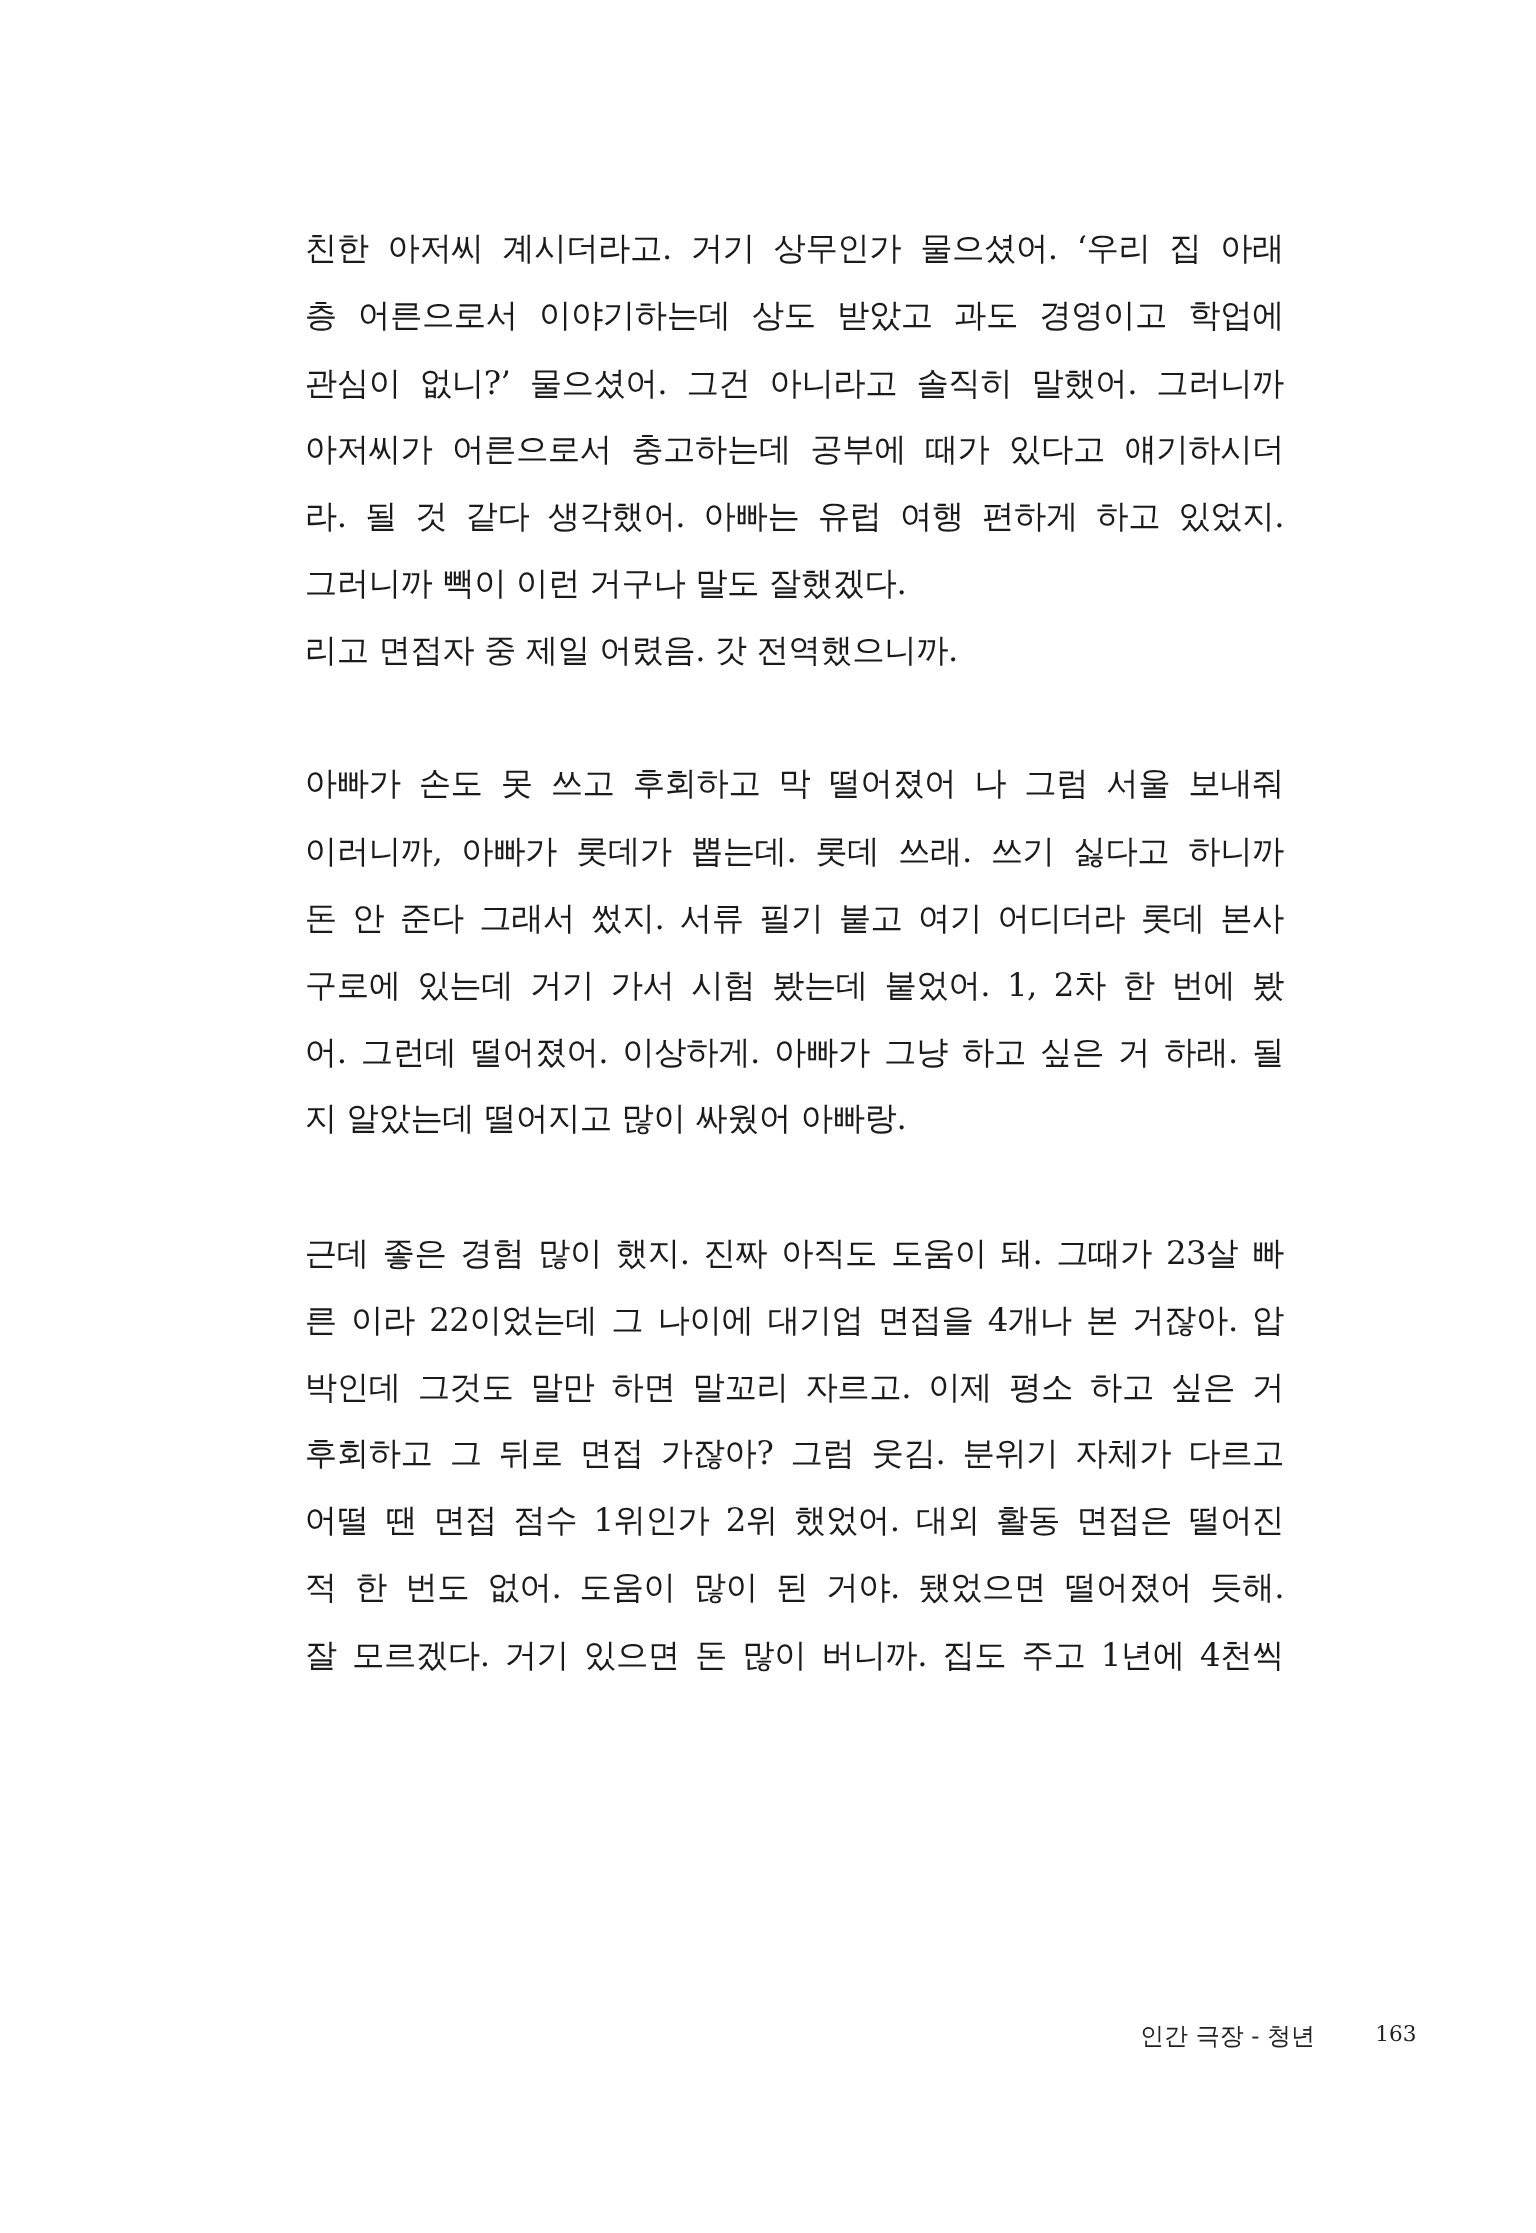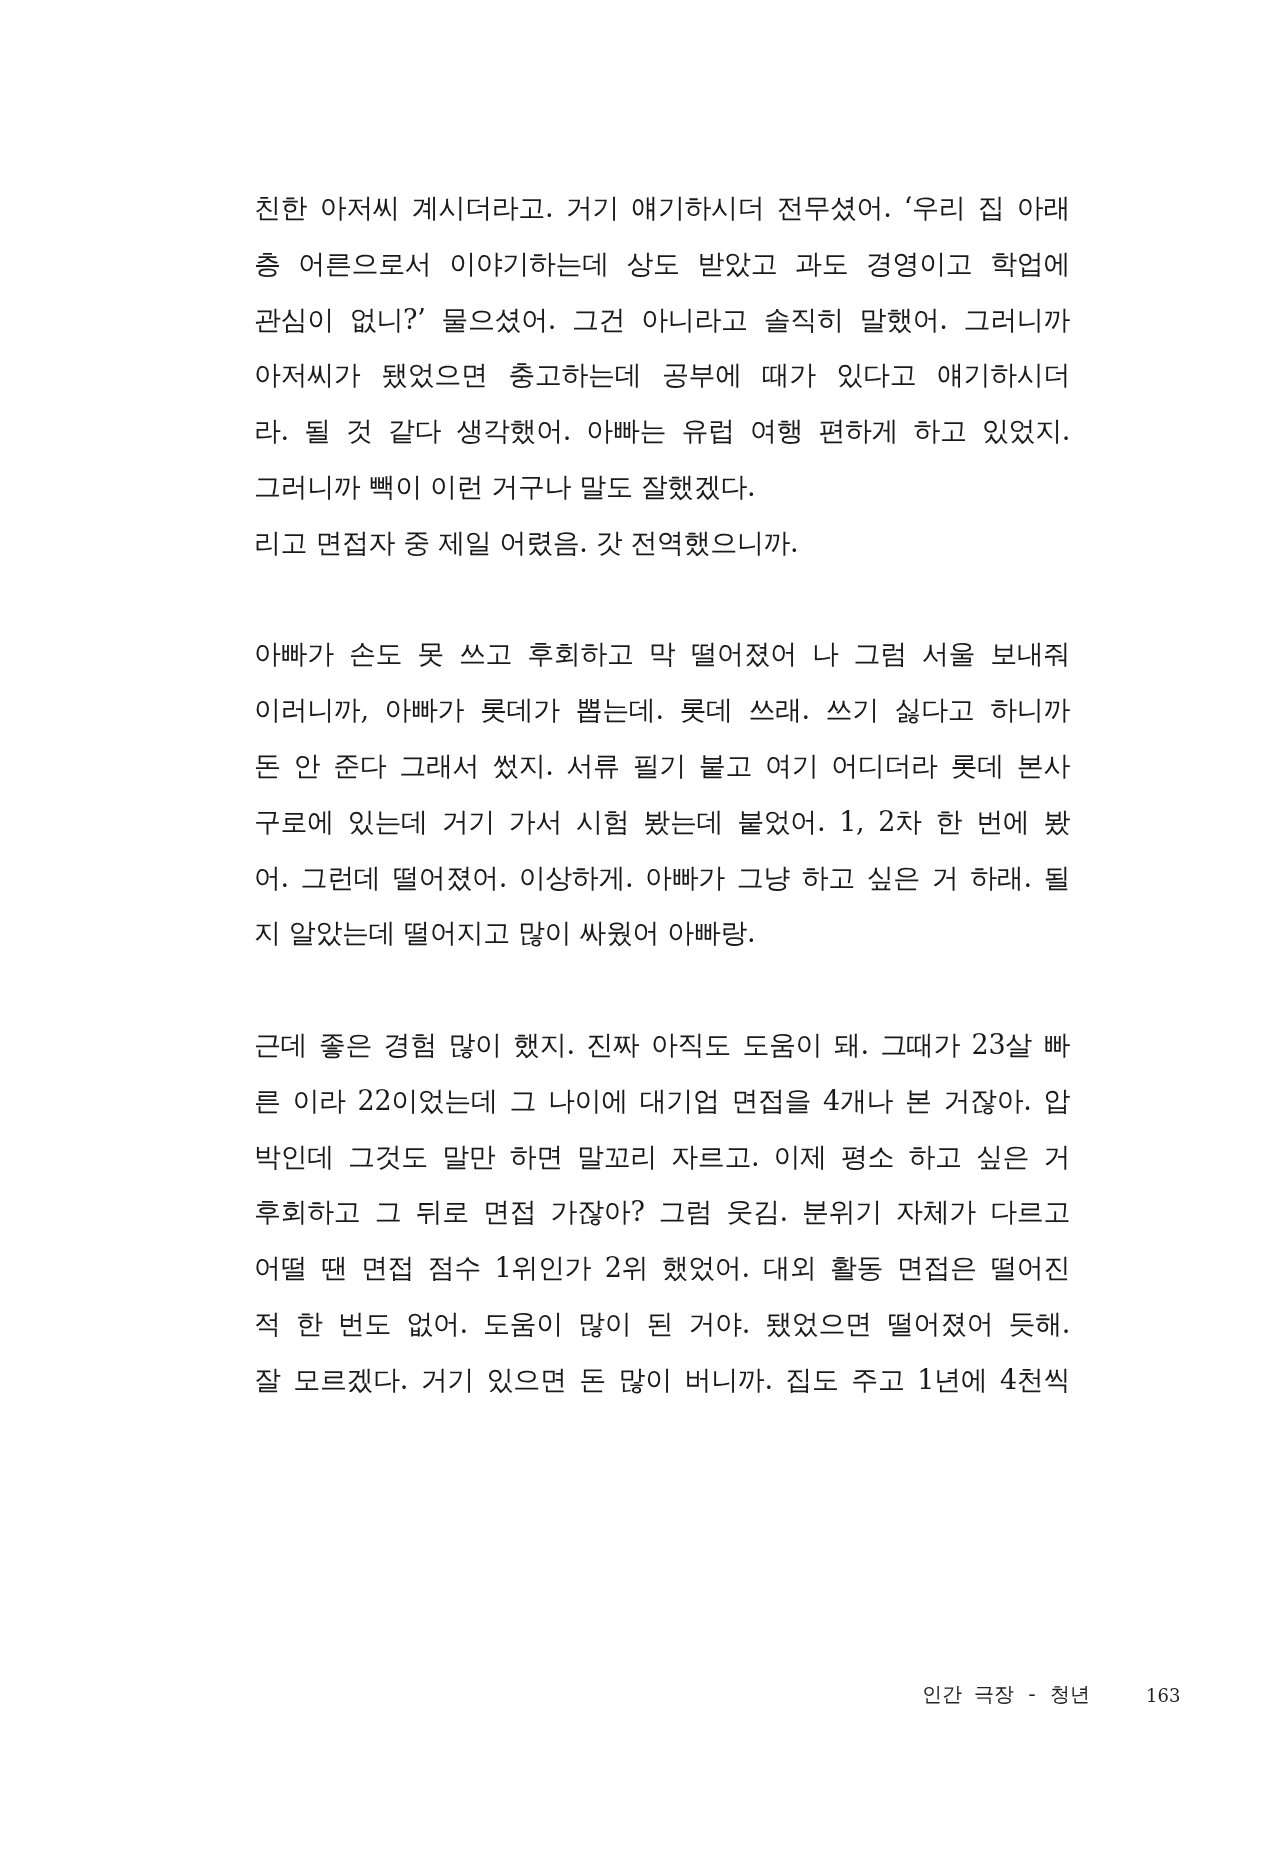--- a/index.html
+++ b/index.html
@@ -51,44 +51,43 @@
     top: 1676px;
     left: 0;
     width: 1280px;
     height: 40px;
     font-size: 20px;
     line-height: 40px;
     color: #222;
   }
   .running-title {
     position: absolute;
-    left: 922px;
+    left: 950px;
     top: 0;
     white-space: nowrap;
-    font-family: Liberation Mono, monospace;
   }
   .page-number {
     position: absolute;
     left: 1146px;
     top: 0;
     font-size: 18px;
     white-space: nowrap;
   }
 </style>
 </head>
 <body>
 
 <div class="page">
   <div class="body-text">
 
     <div class="paragraph">
-      <span class="line">친한 아저씨 계시더라고. 거기 얘기하시더 전무셨어. ‘우리 집 아래</span>
+      <span class="line">친한 아저씨 계시더라고. 거기 상무인가 물으셨어. ‘우리 집 아래</span>
       <span class="line">층 어른으로서 이야기하는데 상도 받았고 과도 경영이고 학업에</span>
       <span class="line">관심이 없니?’ 물으셨어. 그건 아니라고 솔직히 말했어. 그러니까</span>
-      <span class="line">아저씨가 됐었으면 충고하는데 공부에 때가 있다고 얘기하시더</span>
+      <span class="line">아저씨가 어른으로서 충고하는데 공부에 때가 있다고 얘기하시더</span>
       <span class="line">라. 될 것 같다 생각했어. 아빠는 유럽 여행 편하게 하고 있었지.</span>
       <span class="line last">그러니까 빽이 이런 거구나 말도 잘했겠다.</span>
       <span class="line last">리고 면접자 중 제일 어렸음. 갓 전역했으니까.</span>
     </div>
 
     <div class="paragraph">
       <span class="line">아빠가 손도 못 쓰고 후회하고 막 떨어졌어 나 그럼 서울 보내줘</span>
       <span class="line">이러니까, 아빠가 롯데가 뽑는데. 롯데 쓰래. 쓰기 싫다고 하니까</span>
       <span class="line">돈 안 준다 그래서 썼지. 서류 필기 붙고 여기 어디더라 롯데 본사</span>
       <span class="line">구로에 있는데 거기 가서 시험 봤는데 붙었어. 1, 2차 한 번에 봤</span>

